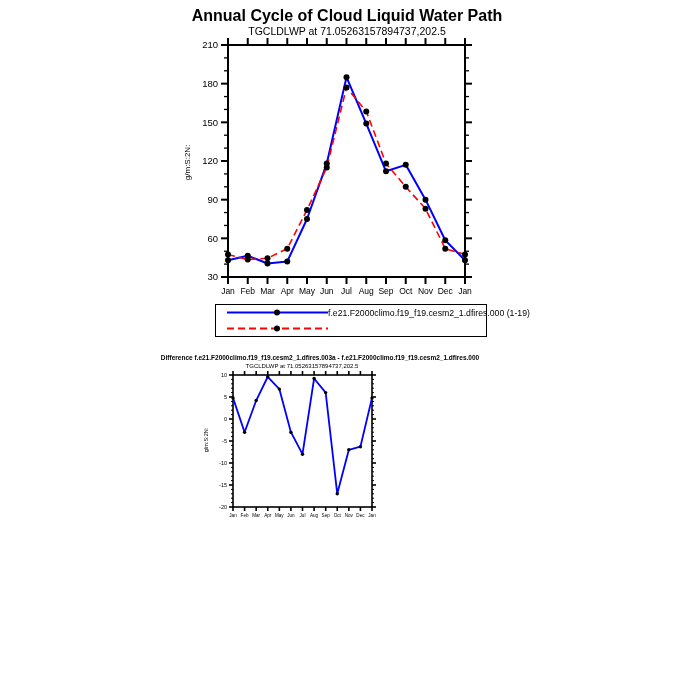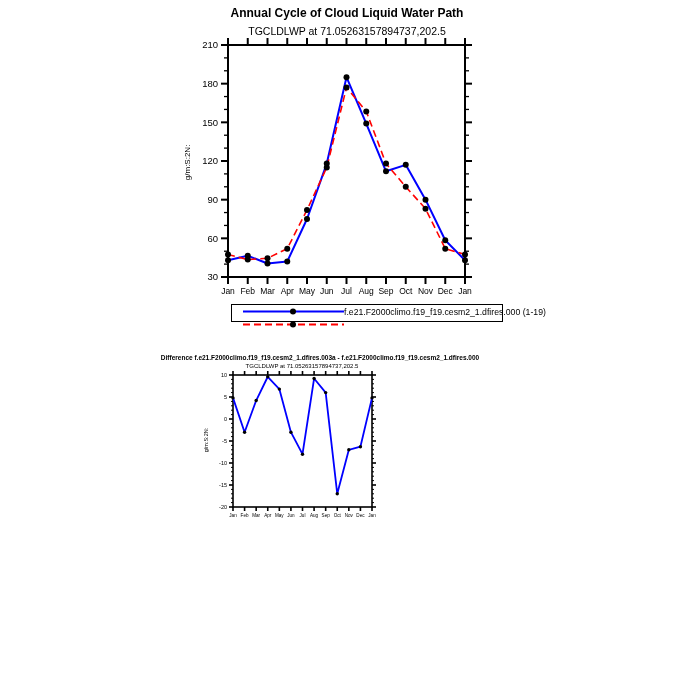--- a/index.html
+++ b/index.html
@@ -1,31 +1,31 @@
 <!DOCTYPE html>
 <html><head>
 <meta charset="utf-8">
 <style>
   html,body{margin:0;padding:0;background:#fff;}
   .canvas{
     position:relative;width:675px;height:675px;background:#ffffff;
     font-family:"Liberation Sans", sans-serif;color:#000;overflow:hidden;
   }
   .t{position:absolute;text-align:center;white-space:nowrap;line-height:1.1;}
-  #main-title{left:147px;top:7px;width:400px;font-size:12px;font-weight:bold;}
+  #main-title{left:147px;top:7px;width:400px;font-size:16px;font-weight:bold;}
   #main-subtitle{left:147px;top:26px;width:400px;font-size:10.5px;}
   #main-ylabel{left:148px;top:158px;width:80px;font-size:8px;transform:rotate(-90deg);}
   #diff-title{left:120px;top:354px;width:400px;font-size:6.5px;font-weight:bold;}
   #diff-subtitle{left:202px;top:363px;width:200px;font-size:6px;}
   #diff-ylabel{left:181px;top:437px;width:50px;font-size:5.5px;transform:rotate(-90deg);}
   #plot-svg{position:absolute;left:0;top:0;}
   #legend{
-    position:absolute;left:215px;top:304px;width:272px;height:18px;
+    position:absolute;left:215px;top:304px;width:272px;height:33px;
     border:1.6px solid #000;box-sizing:border-box;
-    display:flex;flex-direction:column;justify-content:space-around;background:#fff;margin-left:16px;
+    display:flex;flex-direction:column;justify-content:space-around;background:#fff;
   }
   .legend-row{display:flex;align-items:center;height:15px;}
   .legend-row svg{margin-left:11px;flex:0 0 auto;}
   .legend-label{font-size:8.7px;white-space:nowrap;}
 </style>
 </head>
 <body>
 
 <div class="canvas">
 

